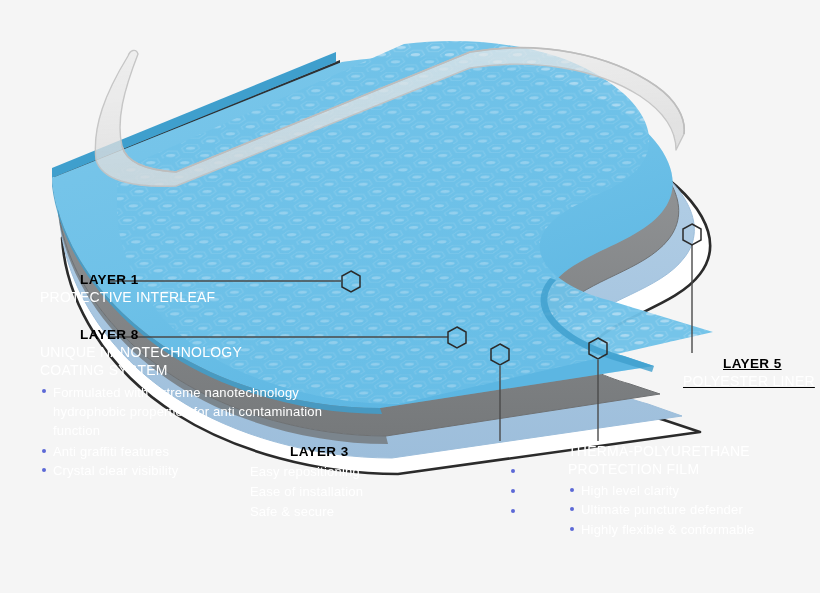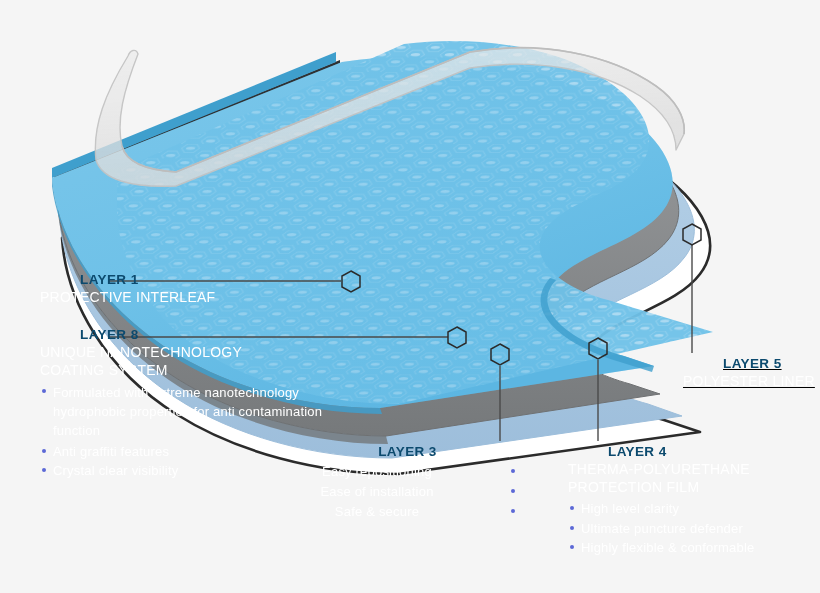--- a/index.html
+++ b/index.html
@@ -24,21 +24,21 @@
   
   .label-block{
     position:absolute;
     line-height:1.28;
     -webkit-font-smoothing:antialiased;
   }
   .lyr-title{
     font-size:13.5px;
     font-weight:bold;
     letter-spacing:0.4px;
-    color:#0c4a6e;
+    color:#000000;
     margin:0 0 1px 0;
     white-space:nowrap;
     padding-left:40px;
   }
   .lyr-sub{
     font-size:14px;
     letter-spacing:0.25px;
     color:#ffffff;
     margin:0;
     white-space:nowrap;
@@ -61,21 +61,21 @@
     content:"";
     position:absolute;
     left:2px;top:5px;
     width:4px;height:4px;
     border-radius:50%;
     background:#5c68d6;
   }
   ul.lyr-list li.wrap{white-space:normal;}
 
   
-  .align-right{text-align:center;}
+  .align-right{text-align:left;}
   ul.lyr-list.right li{
     padding-left:0;
     padding-right:13px;
   }
   ul.lyr-list.right li::before{
     left:auto;right:2px;
   }
 
   
   #block-layer1{left:40px;top:271px;}
@@ -278,21 +278,20 @@
   <div class="label-block align-right" id="block-layer3">
     <div class="lyr-title">LAYER 3</div>
     <ul class="lyr-list right">
       <li>Easy repositioning</li>
       <li>Ease of installation</li>
       <li>Safe &amp; secure</li>
     </ul>
   </div>
 
   <div class="label-block" id="block-layer4">
-    <div class="lyr-title">LAYER 4</div>
     <div class="lyr-sub">THERMA-POLYURETHANE</div>
     <div class="lyr-sub">PROTECTION FILM</div>
     <ul class="lyr-list">
       <li>High level clarity</li>
       <li>Ultimate puncture defender</li>
       <li>Highly flexible &amp; conformable</li>
     </ul>
   </div>
 
   <div class="label-block" id="block-layer5">

